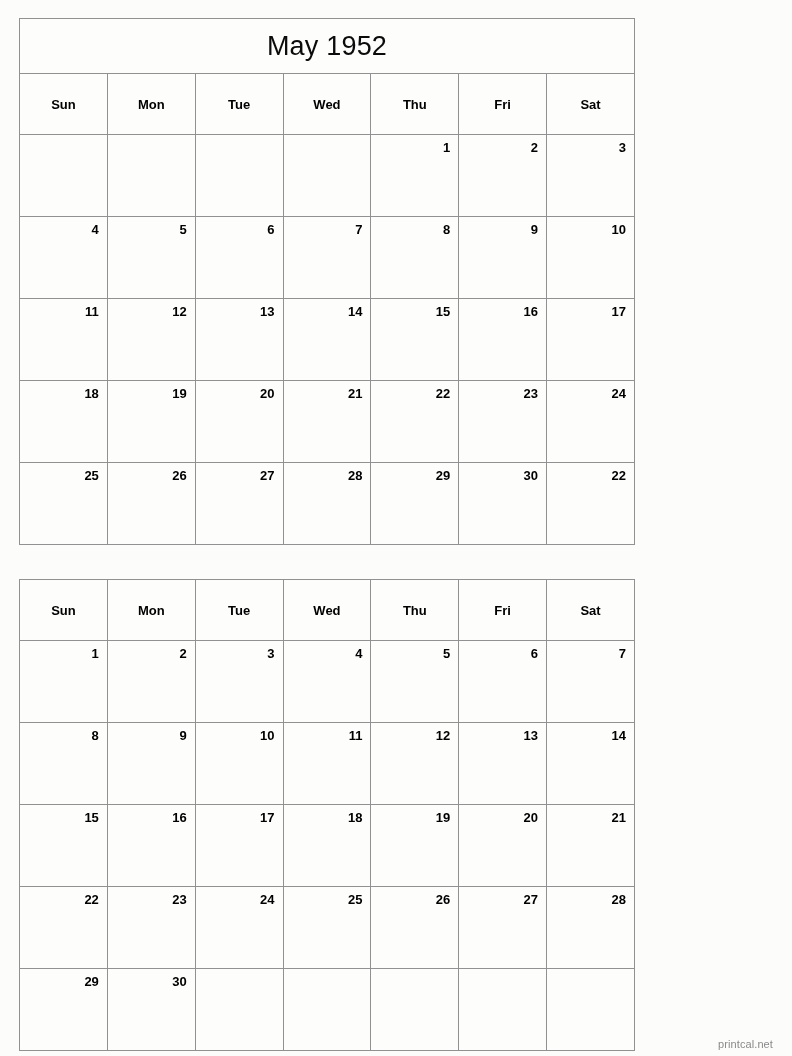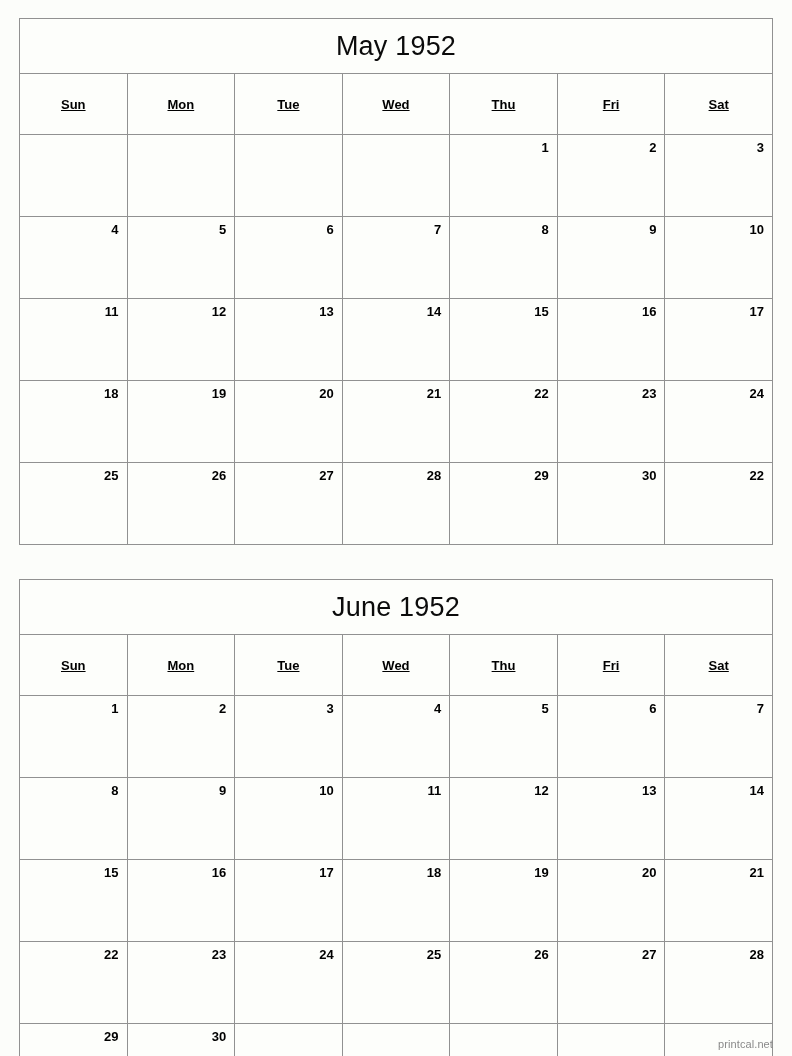--- a/index.html
+++ b/index.html
@@ -18,21 +18,21 @@
 
   .page {
     position: relative;
     width: 792px;
     height: 1056px;
     box-sizing: border-box;
     padding: 18px 19px 0 19px;
   }
 
   .calendar {
-    width: 754px;
+    width: 616px;
     border-collapse: collapse;
     table-layout: fixed;
     background: #fdfefb;
   }
 
   .calendar + .calendar {
     margin-top: 34px;
   }
 
   .cal-title-cell {
@@ -53,21 +53,20 @@
 
   .dow-cell {
     border: 1px solid #919191;
     height: 60px;
     text-align: center;
     vertical-align: middle;
     font-size: 13px;
     font-weight: bold;
     color: #000;
     padding: 0;
-    text-decoration: underline;
   }
 
   .day-cell {
     border: 1px solid #919191;
     height: 75px;
     vertical-align: top;
     text-align: right;
     padding: 6px 8px 0 0;
     font-size: 13px;
     font-weight: bold;
@@ -152,25 +151,20 @@
         <td class="day-cell">29</td>
         <td class="day-cell">30</td>
         <td class="day-cell">22</td>
       </tr>
     </tbody>
   </table>
 
   <table class="calendar">
     <thead>
       <tr>
-        <th class="cal-title-cell" colspan="7">
-          <span class="cal-title-text">June 1952</span>
-        </th>
-      </tr>
-      <tr>
         <th class="dow-cell">Sun</th>
         <th class="dow-cell">Mon</th>
         <th class="dow-cell">Tue</th>
         <th class="dow-cell">Wed</th>
         <th class="dow-cell">Thu</th>
         <th class="dow-cell">Fri</th>
         <th class="dow-cell">Sat</th>
       </tr>
     </thead>
     <tbody>

